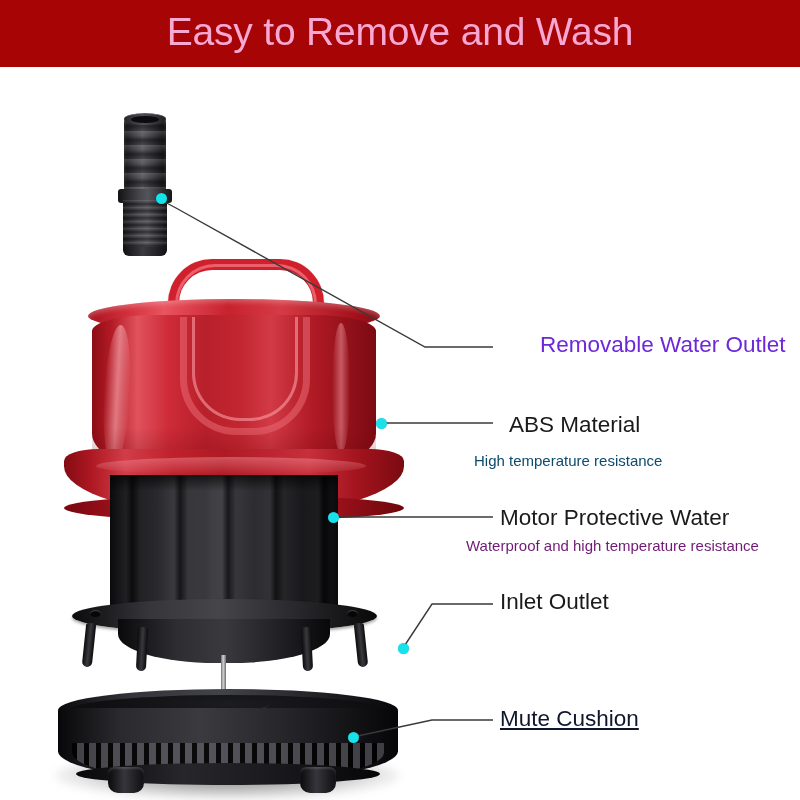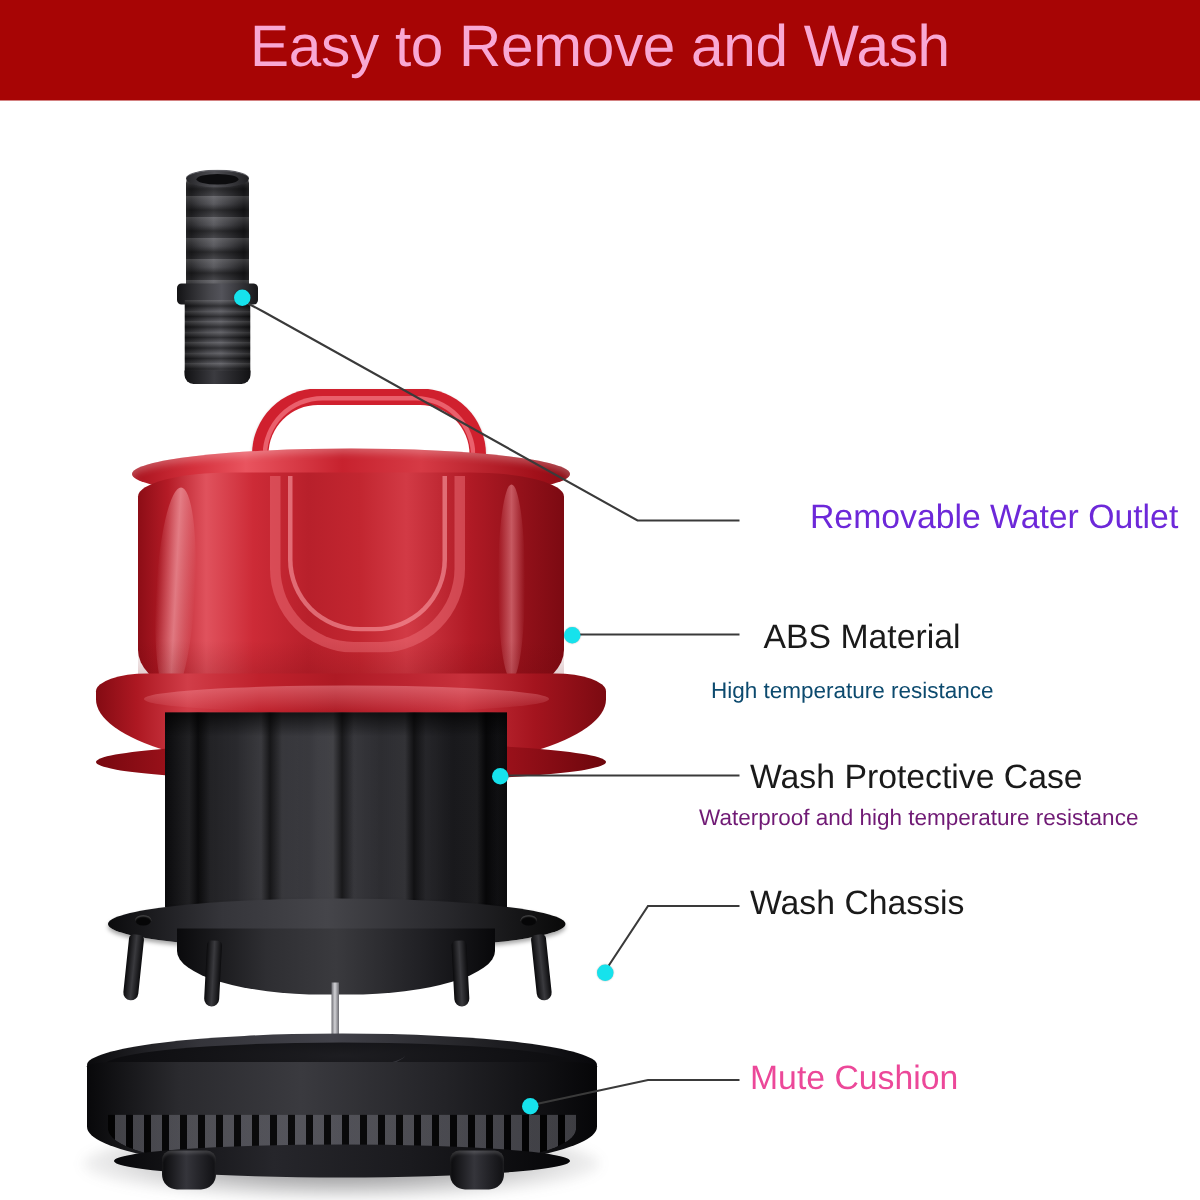--- a/index.html
+++ b/index.html
@@ -470,23 +470,23 @@
   <div id="callout-layer">
 
     <div class="callout-dot" style="left: 161px; top: 198px; background: rgb(22, 226, 236);"></div>
     <div class="callout-label" style="left: 500px; top: 332px; color: #6d28d9; margin-left: 40px;">Removable Water Outlet</div>
 
     <div class="callout-dot" style="left: 381px; top: 423px; background: rgb(22, 226, 236);"></div>
     <div class="callout-label" style="left: 509px; top: 412px; color: rgb(26, 26, 26);">ABS Material</div>
     <div class="callout-sub" style="left: 474px; top: 452px; color: #0c4a6e;">High temperature resistance</div>
 
     <div class="callout-dot" style="left: 333px; top: 517px; background: rgb(22, 226, 236);"></div>
-    <div class="callout-label" style="left: 500px; top: 505px; color: rgb(26, 26, 26);">Wash Protective Case</div>
+    <div class="callout-label" style="left: 500px; top: 505px; color: rgb(26, 26, 26);">Motor Protective Water</div>
     <div class="callout-sub" style="left: 466px; top: 537px; color: #701a75;">Waterproof and high temperature resistance</div>
 
     <div class="callout-dot" style="left: 403px; top: 648px; background: rgb(22, 226, 236);"></div>
-    <div class="callout-label" style="left: 500px; top: 589px; color: rgb(26, 26, 26);">Wash Chassis</div>
+    <div class="callout-label" style="left: 500px; top: 589px; color: rgb(26, 26, 26);">Inlet Outlet</div>
 
     <div class="callout-dot" style="left: 353px; top: 737px; background: rgb(22, 226, 236);"></div>
-    <div class="callout-label" style="left: 500px; top: 706px; color: #ec4899;">Mute Cushion</div>
+    <div class="callout-label" style="left: 500px; top: 706px; color: #0f172a; text-decoration: underline;">Mute Cushion</div>
   </div>
 
 </div>
 
 </body></html>

